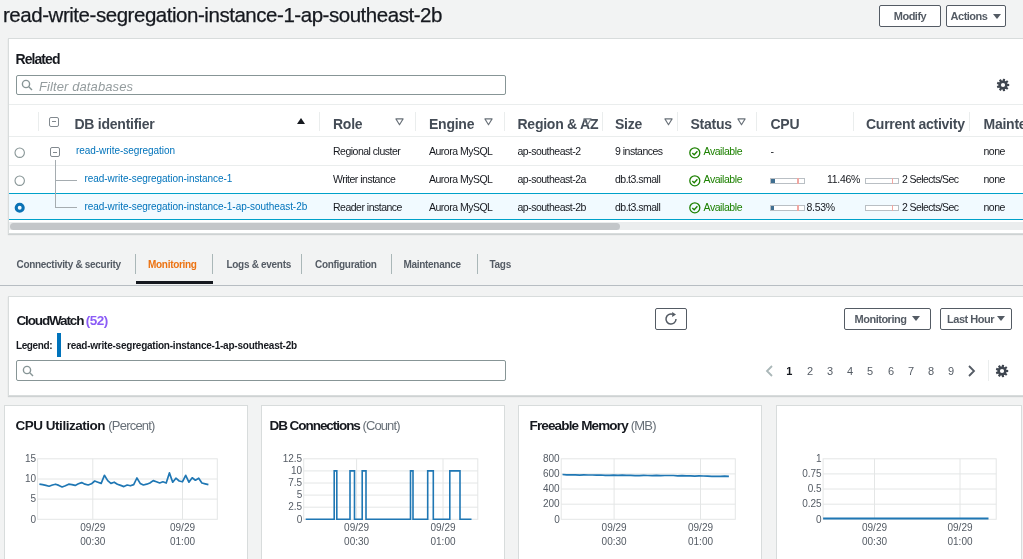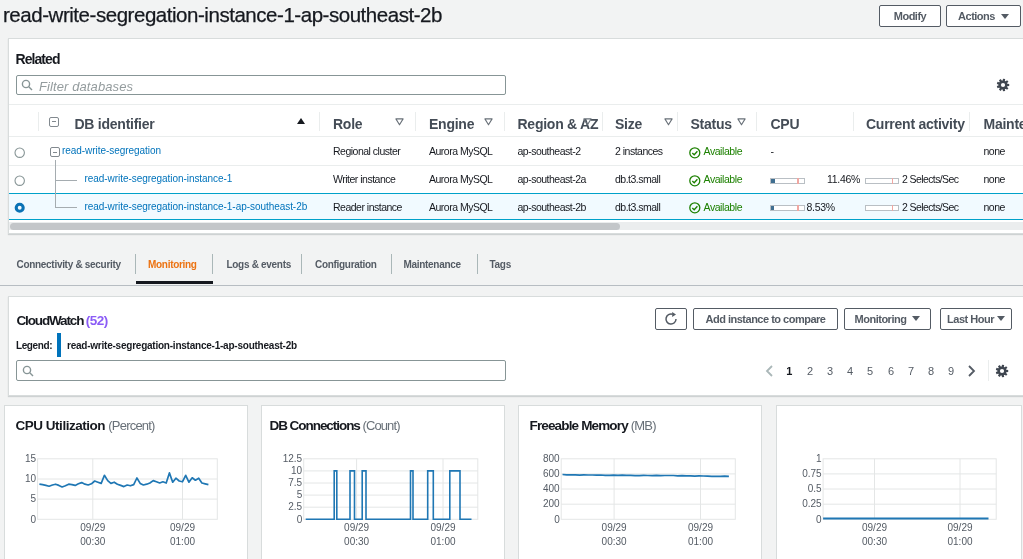--- a/index.html
+++ b/index.html
@@ -18,21 +18,21 @@
 .tab{position:absolute;font-size:10px;font-weight:bold;letter-spacing:-0.3px;color:#545b64;white-space:nowrap}
 .pgnum{position:absolute;font-size:11px;color:#545b64;width:12px;text-align:center;top:365px}
 .cardtitle{position:absolute;font-size:13.5px;font-weight:bold;color:#16191f;letter-spacing:-0.48px;white-space:nowrap}
 .cardtitle span{font-weight:400;color:#687078;font-size:13px;letter-spacing:-0.8px}
 .green{color:#1d8102}
 svg{position:absolute;overflow:visible}
 </style></head><body>
 <div id="page">
 <h1>read-write-segregation-instance-1-ap-southeast-2b</h1>
 <div class="btn" style="left:879px;top:5px;width:62px">Modify</div>
-<div class="btn" style="left:946px;top:5px;width:75px">Actions<span class="caret"></span></div>
+<div class="btn" style="left:946px;top:5px;width:60px">Actions<span class="caret"></span></div>
 
 <div class="panel" style="left:8px;top:38px;width:1024px;height:196px"></div>
 <div class="abs" style="left:15.5px;top:50.5px;font-size:14px;font-weight:bold;letter-spacing:-0.93px;color:#16191f">Related</div>
 
 <div class="abs" style="left:15.5px;top:75px;width:490px;height:20px;border:1px solid #879596;border-radius:2px;background:#fff"></div>
 <svg style="left:21px;top:79px" width="12" height="12" viewBox="0 0 12 12">
       <circle cx="5" cy="5" r="3.6" fill="none" stroke="#879596" stroke-width="1.4"></circle>
       <line x1="7.8" y1="7.8" x2="11" y2="11" stroke="#879596" stroke-width="1.4"></line>
     </svg>
 <div class="abs" style="left:39px;top:79px;font-size:13px;font-style:italic;color:#949c9e;letter-spacing:0.1px">Filter databases</div>
@@ -103,25 +103,25 @@
     </svg>
 <svg style="left:14px;top:201.5px" width="12" height="12">
       <circle cx="5.7" cy="5.7" r="3.5" fill="none" stroke="#0a72b5" stroke-width="3.1"></circle>
     </svg>
 
 <div class="minusbox" style="left:50px;top:147px"></div>
 <div class="abs" style="left:54.5px;top:160px;width:1px;height:47.5px;background:#a5acb0"></div>
 <div class="abs" style="left:54.5px;top:179.5px;width:22px;height:1px;background:#a5acb0"></div>
 <div class="abs" style="left:54.5px;top:207px;width:22px;height:1px;background:#a5acb0"></div>
 
-<div class="cell link" style="left:62px;top:145px">read-write-segregation</div>
+<div class="cell link" style="left:76px;top:145px">read-write-segregation</div>
 <div class="cell" style="left:333px;top:145px">Regional cluster</div>
 <div class="cell" style="left:429px;top:145px">Aurora MySQL</div>
 <div class="cell" style="left:517.5px;top:145px">ap-southeast-2</div>
-<div class="cell" style="left:615px;top:145px">2 instances</div>
+<div class="cell" style="left:615px;top:145px">9 instances</div>
 <svg style="left:689px;top:146.5px" width="12" height="12">
       <circle cx="5.8" cy="5.8" r="5" fill="none" stroke="#1d8102" stroke-width="1.3"></circle>
       <polyline points="3.3,6.0 5.2,7.8 8.4,4.2" fill="none" stroke="#1d8102" stroke-width="1.3"></polyline>
     </svg>
 <div class="cell green" style="left:703.5px;top:145px;letter-spacing:-0.43px">Available</div>
 <div class="cell" style="left:770.5px;top:145px">-</div>
 <div class="cell" style="left:983.5px;top:145px">none</div>
 
 <div class="cell link" style="left:84.5px;top:173px">read-write-segregation-instance-1</div>
 <div class="cell" style="left:333px;top:173px">Writer instance</div>
@@ -183,21 +183,20 @@
 <div class="abs" style="left:16px;top:340px;font-size:10px;font-weight:bold;letter-spacing:-0.4px;color:#16191f">Legend:</div>
 <div class="abs" style="left:57px;top:333px;width:3.5px;height:24px;background:#0073bb"></div>
 <div class="abs" style="left:67px;top:340px;font-size:10px;font-weight:bold;letter-spacing:-0.23px;color:#16191f">read-write-segregation-instance-1-ap-southeast-2b</div>
 
 <div class="btn" style="left:655px;top:307.5px;width:32px">
       <svg width="14" height="14" viewBox="0 0 14 14" style="position:static">
         <path d="M12,7 A5,5 0 1 1 8.6,2.3" fill="none" stroke="#545b64" stroke-width="1.5"></path>
         <path d="M8.2,0 L12,2.6 L8.2,5 Z" fill="#545b64"></path>
       </svg>
     </div>
-<div class="btn" style="left:693px;top:307.5px;width:145px">Add instance to compare</div>
 <div class="btn" style="left:844px;top:307.5px;width:87px">Monitoring<span class="caret"></span></div>
 <div class="btn" style="left:940px;top:307.5px;width:72px">Last Hour<span class="caret" style="margin-left:3px"></span></div>
 
 <div class="abs" style="left:16px;top:360px;width:490px;height:21px;border:1px solid #879596;border-radius:2px;background:#fff"></div>
 <svg style="left:22px;top:365px" width="12" height="12" viewBox="0 0 12 12">
       <circle cx="5" cy="5" r="3.6" fill="none" stroke="#879596" stroke-width="1.4"></circle>
       <line x1="7.8" y1="7.8" x2="11" y2="11" stroke="#879596" stroke-width="1.4"></line>
     </svg>
 
 <svg style="left:765px;top:365px" width="9" height="12">

